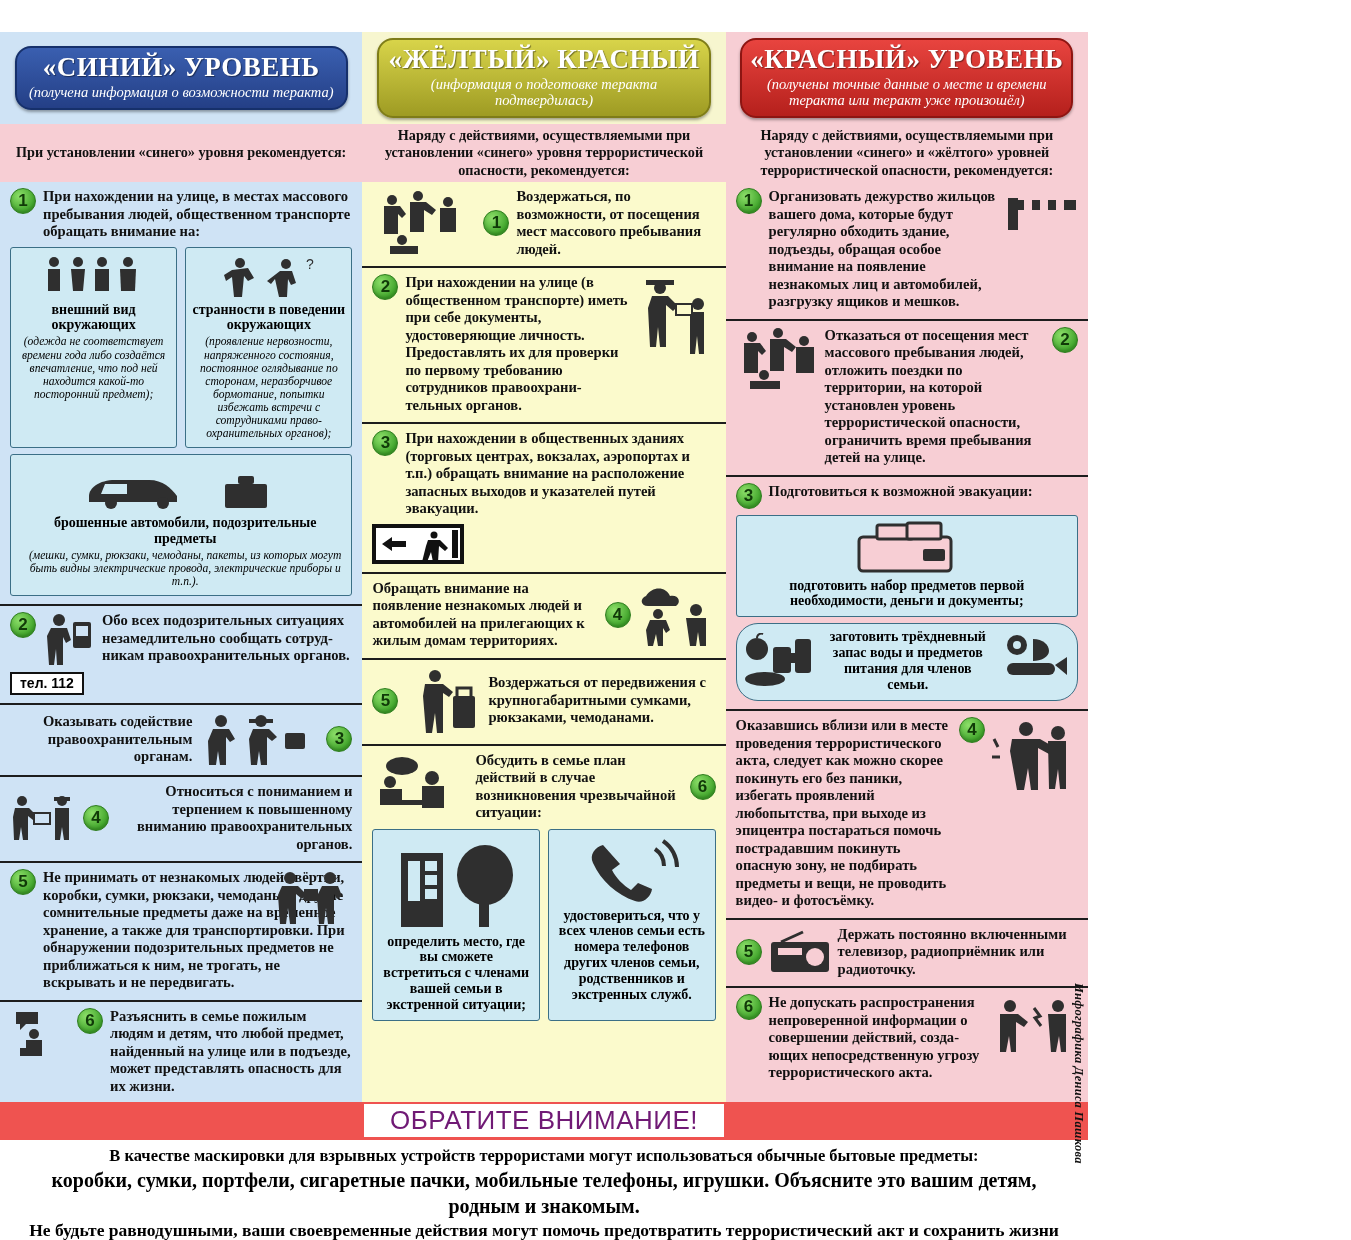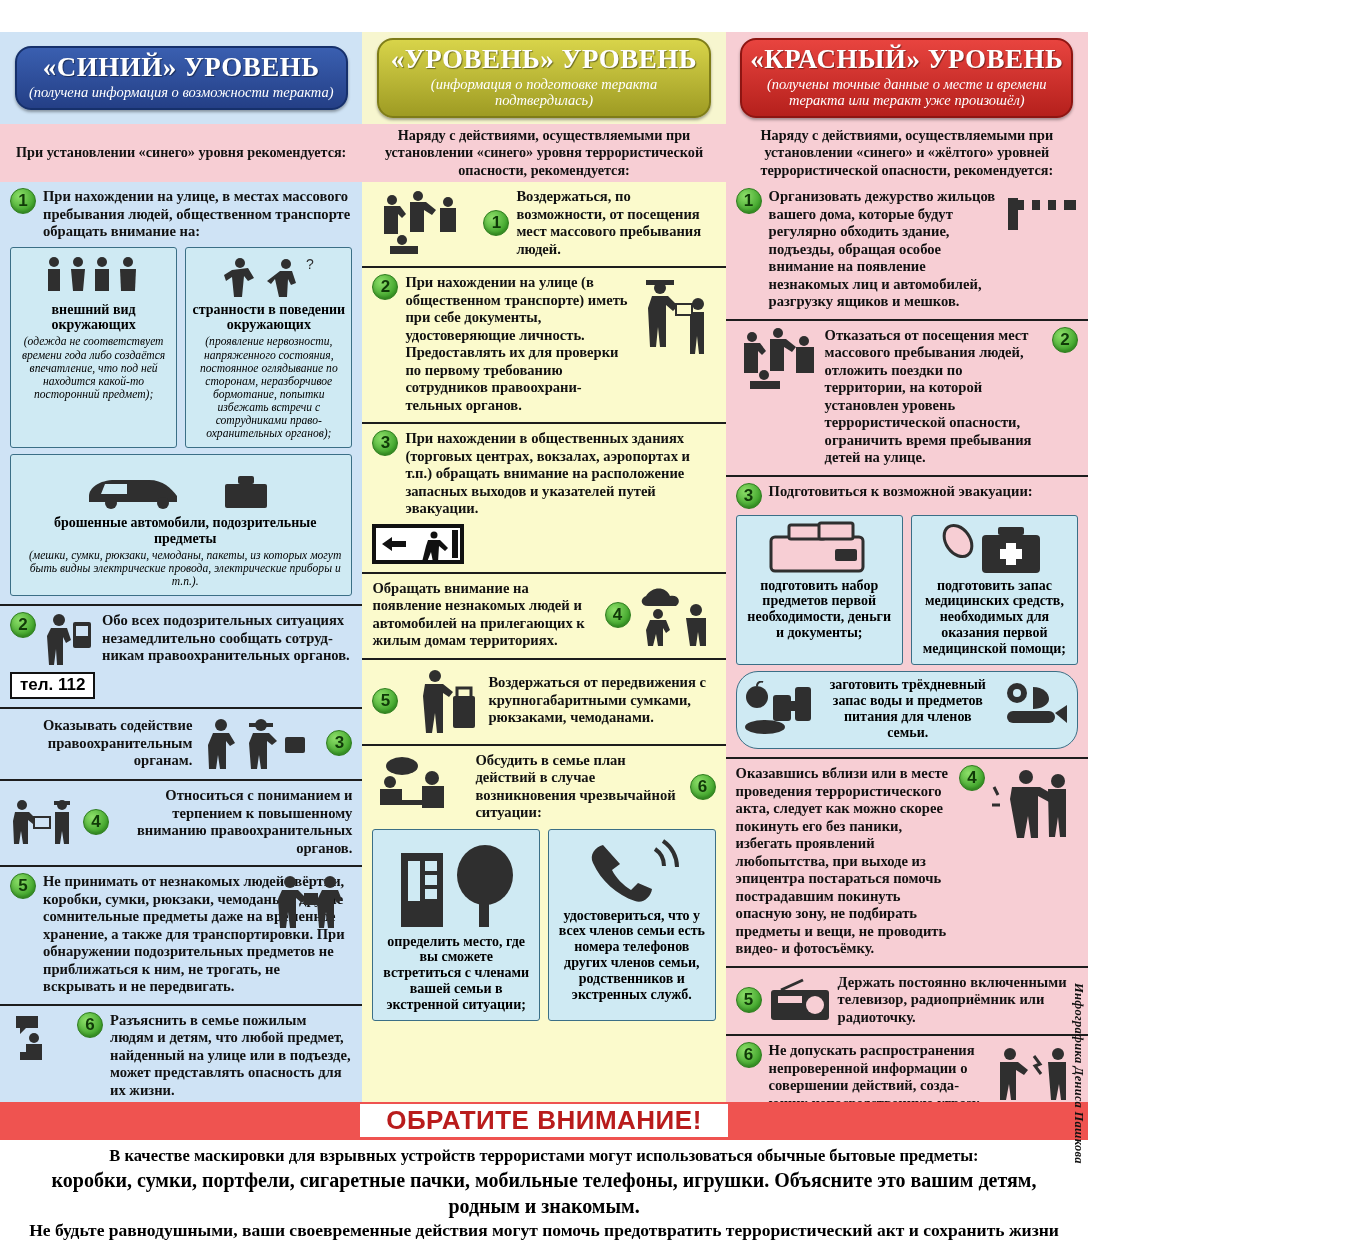--- a/index.html
+++ b/index.html
@@ -95,40 +95,40 @@
     padding: 5px 6px 7px; text-align: center; flex: 1;
   }
   .box .bt { font-weight: bold; font-size: 14px; line-height: 1.14; }
   .box .bd { font-style: italic; font-size: 11.6px; line-height: 1.13; margin-top: 2px; }
   .box .ic { display: flex; align-items: flex-end; justify-content: center; gap: 4px; height: 46px; margin-bottom: 3px; }
   .box.wide { }
 
   .phone-badge {
     display: inline-block; border: 2px solid #111; background: #fff;
     font-family: "Liberation Sans", sans-serif; font-weight: bold;
-    font-size: 17px; padding: 1px 8px 2px; margin-top: 4px;
+    font-size: 14px; padding: 1px 8px 2px; margin-top: 4px;
   }
 
   
   .fig { color: #2f2f2f; }
   .fig svg { display: block; }
 
   
   .attn {
     flex: 0 0 38px;
     background: #ef5350;
     display: flex; align-items: center; justify-content: center;
     position: relative;
   }
   .attn .white-strip {
     background: #ffffff; padding: 1px 26px;
   }
   .attn .white-strip span {
     font-family: "Liberation Sans", sans-serif;
-    font-weight: bold; font-size: 26px; letter-spacing: .5px; color: #b91c1c;
+    font-weight: normal; font-size: 26px; letter-spacing: .5px; color: #701a75;
   }
   .footer {
     flex: 0 0 108px;
     background: #ffffff;
     padding: 6px 14px 8px;
     text-align: center;
   }
   .footer .l1 { font-size: 16.5px; font-weight: bold; line-height: 1.25; }
   .footer .l2 { font-size: 20px; font-weight: bold; line-height: 1.3; }
   .footer .l3 { font-size: 17.5px; font-weight: bold; line-height: 1.3; }
@@ -147,21 +147,21 @@
 
   <div class="header-row">
     <div class="hcol blue">
       <div class="badge blue">
         <div class="t1">«СИНИЙ» УРОВЕНЬ</div>
         <div class="t2">(получена информация о возможности теракта)</div>
       </div>
     </div>
     <div class="hcol yellow">
       <div class="badge yellow">
-        <div class="t1">«УРОВЕНЬ» УРОВЕНЬ</div>
+        <div class="t1">«ЖЁЛТЫЙ» КРАСНЫЙ</div>
         <div class="t2">(информация о подготовке теракта подтвердилась)</div>
       </div>
     </div>
     <div class="hcol red">
       <div class="badge red">
         <div class="t1">«КРАСНЫЙ» УРОВЕНЬ</div>
         <div class="t2">(получены точные данные о месте и времени теракта или теракт уже произошёл)</div>
       </div>
     </div>
   </div>
@@ -512,32 +512,20 @@
             <div class="ic" style="height:54px;">
               <svg width="116" height="54" viewBox="0 0 116 54" fill="none">
                   <rect x="10" y="16" width="92" height="34" rx="4" fill="#f7ced4" stroke="#2f2f2f" stroke-width="3"></rect>
                   <rect x="28" y="4" width="36" height="14" rx="2" fill="#f7ced4" stroke="#2f2f2f" stroke-width="3"></rect>
                   <rect x="58" y="2" width="34" height="16" rx="2" fill="#f7ced4" stroke="#2f2f2f" stroke-width="3"></rect>
                   <rect x="74" y="28" width="22" height="12" rx="2" fill="#2f2f2f"></rect>
                 </svg>
             </div>
             <div class="bt">подготовить набор предметов первой необходимости, деньги и документы;</div>
           </div>
-          <div class="box">
-            <div class="ic" style="height:54px;">
-              <svg width="116" height="54" viewBox="0 0 116 54" fill="none">
-                  <ellipse cx="22" cy="20" rx="12" ry="17" transform="rotate(-35 22 20)" fill="#f7ced4" stroke="#2f2f2f" stroke-width="3"></ellipse>
-                  <rect x="46" y="14" width="58" height="38" rx="4" fill="#2f2f2f"></rect>
-                  <rect x="62" y="6" width="26" height="8" rx="2" fill="#2f2f2f"></rect>
-                  <rect x="70" y="22" width="10" height="22" fill="#fff"></rect>
-                  <rect x="64" y="28" width="22" height="10" fill="#fff"></rect>
-                </svg>
-            </div>
-            <div class="bt">подготовить запас медицинских средств, необходимых для оказания первой медицинской помощи;</div>
-          </div>
         </div>
         <div class="box wide" style="margin-top:6px;border-radius:22px;">
           <div class="row" style="align-items:center;gap:6px;">
             <span class="fig">
               <svg width="74" height="56" viewBox="0 0 74 56" fill="#2f2f2f">
                   <circle cx="14" cy="16" r="11"></circle>
                   <path d="M14 5c0-4 4-5 6-4" stroke="#2f2f2f" stroke-width="2" fill="none"></path>
                   <rect x="30" y="14" width="18" height="26" rx="3"></rect>
                   <path d="M48 20h8a5 5 0 010 10h-8z"></path>
                   <rect x="52" y="6" width="16" height="34" rx="3"></rect>

